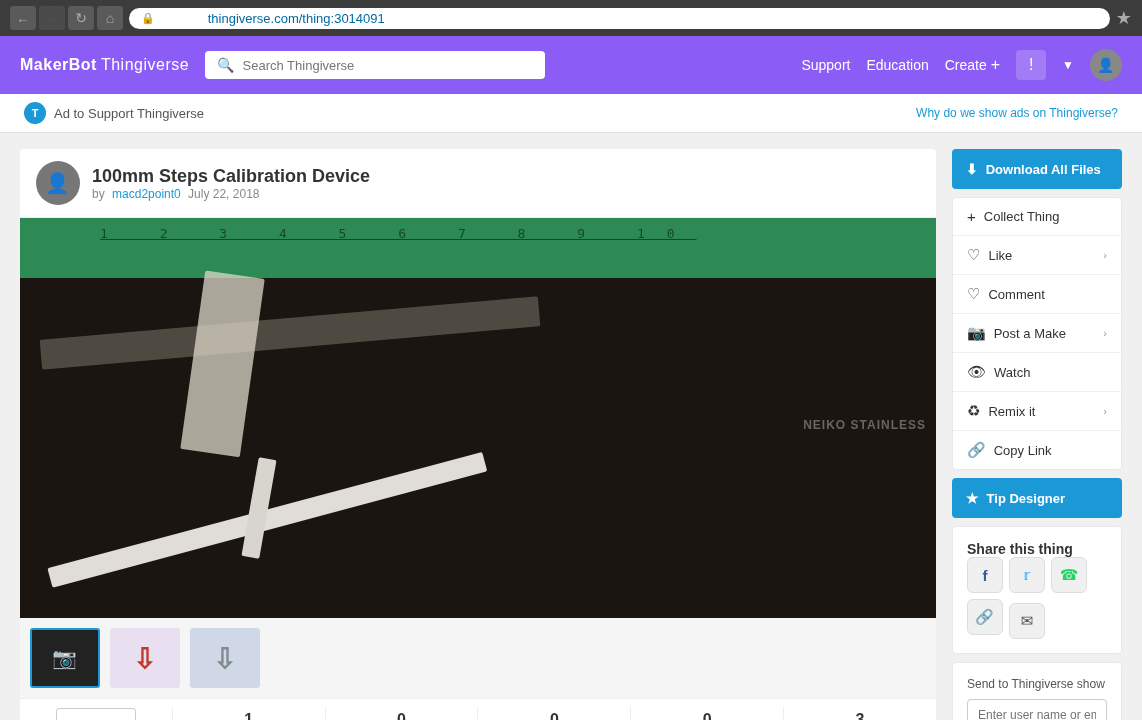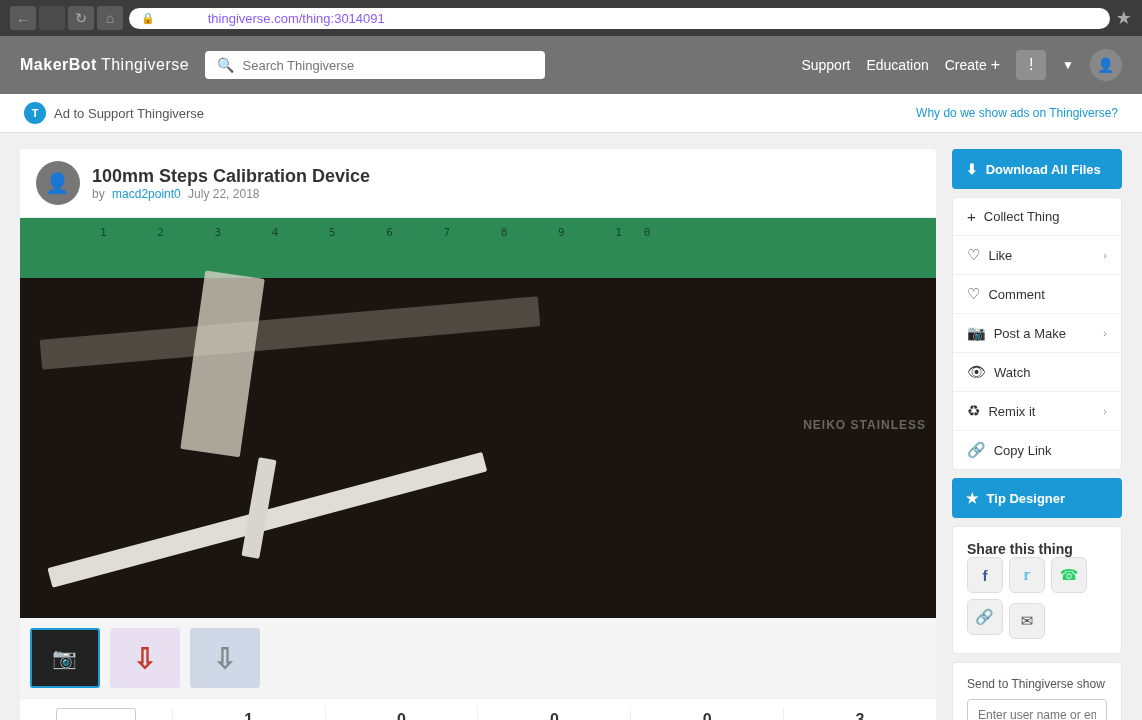--- a/index.html
+++ b/index.html
@@ -10,26 +10,26 @@
 
 <div style="background:#3c3c3c; padding:6px 10px; display:flex; align-items:center; gap:6px;">
   <div style="display:flex; gap:3px;">
     <button style="width:26px;height:24px;background:#5a5a5a;border:none;border-radius:3px;color:#aaa;font-size:14px;cursor:pointer;">←</button>
     <button style="width:26px;height:24px;background:#5a5a5a;border:none;border-radius:3px;color:#666;font-size:14px;cursor:pointer;opacity:0.5;">→</button>
     <button style="width:26px;height:24px;background:#5a5a5a;border:none;border-radius:3px;color:#aaa;font-size:14px;cursor:pointer;">↻</button>
     <button style="width:26px;height:24px;background:#5a5a5a;border:none;border-radius:3px;color:#aaa;font-size:14px;cursor:pointer;">⌂</button>
   </div>
   <div style="flex:1;background:#fff;border-radius:20px;padding:3px 12px;display:flex;align-items:center;gap:6px;font-size:13px;">
     <span style="color:#888;font-size:11px;">🔒</span>
-    <span style="color:#8b5cf6;padding-left:47px;">thingiverse.com/thing:3014091</span>
+    <span style="color:#0369a1;padding-left:47px;">thingiverse.com/thing:3014091</span>
   </div>
   <span style="color:#aaa;font-size:18px;cursor:pointer;">★</span>
 </div>
 
-<div style="background:#737373;padding:0 20px;display:flex;align-items:center;height:58px;gap:16px;">
+<div style="background:#8b5cf6;padding:0 20px;display:flex;align-items:center;height:58px;gap:16px;">
   <div style="display:flex;align-items:center;gap:0;cursor:pointer;">
     <span style="color:#fff;font-weight:bold;font-size:16px;letter-spacing:0.5px;">MakerBot</span>
     <span style="color:#fff;font-size:16px;font-weight:300;letter-spacing:0.5px;margin-left:4px;">Thingiverse</span>
   </div>
   <div style="flex:1;max-width:340px;background:#fff;border-radius:4px;display:flex;align-items:center;padding:6px 12px;gap:8px;">
     <span style="color:#aaa;font-size:14px;">🔍</span>
     <input style="border: none; outline: none; font-size: 13px; width: 100%; color: rgb(85, 85, 85);" placeholder="Search Thingiverse">
   </div>
   <div style="display:flex;align-items:center;gap:16px;margin-left:auto;">
     <a style="color:#fff;text-decoration:none;font-size:14px;font-weight:500;">Support</a>
@@ -67,21 +67,21 @@
         </div>
       </div>
     </div>
 
     <div style="background:#1a1a1a;position:relative;width:100%;height:400px;overflow:hidden;">
 
       <div style="width:100%;height:100%;background:#2a2a1f;position:relative;overflow:hidden;">
 
         <div style="position:absolute;top:0;left:0;right:0;height:60px;background:#2d8a55;"></div>
 
-        <div style="position:absolute;top:8px;left:80px;color:rgba(0,0,0,0.5);font-size:11px;letter-spacing:22px;font-family:monospace;">1  2  3  4  5  6  7  8  9 10</div>
+        <div style="position:absolute;top:8px;left:80px;color:rgba(0,0,0,0.5);font-size:13px;letter-spacing:22px;font-family:monospace;text-decoration:underline;">1  2  3  4  5  6  7  8  9 10</div>
 
         <div style="position:absolute;top:60px;left:0;right:0;bottom:0;background:#1a1510;"></div>
 
         <div style="position:absolute;bottom:30px;left:30px;width:450px;height:20px;background:#e0ddd8;transform:rotate(-15deg);transform-origin:left center;border-radius:2px;"></div>
         <div style="position:absolute;bottom:60px;left:230px;width:18px;height:100px;background:#d8d5cf;transform:rotate(10deg);border-radius:2px;"></div>
 
         <div style="position:absolute;top:100px;left:20px;width:500px;height:30px;background:rgba(160,155,140,0.4);border-radius:2px;transform:rotate(-5deg);"></div>
 
 
         <div style="position:absolute;top:200px;right:10px;color:rgba(180,180,180,0.5);font-size:12px;font-weight:bold;letter-spacing:1px;">

